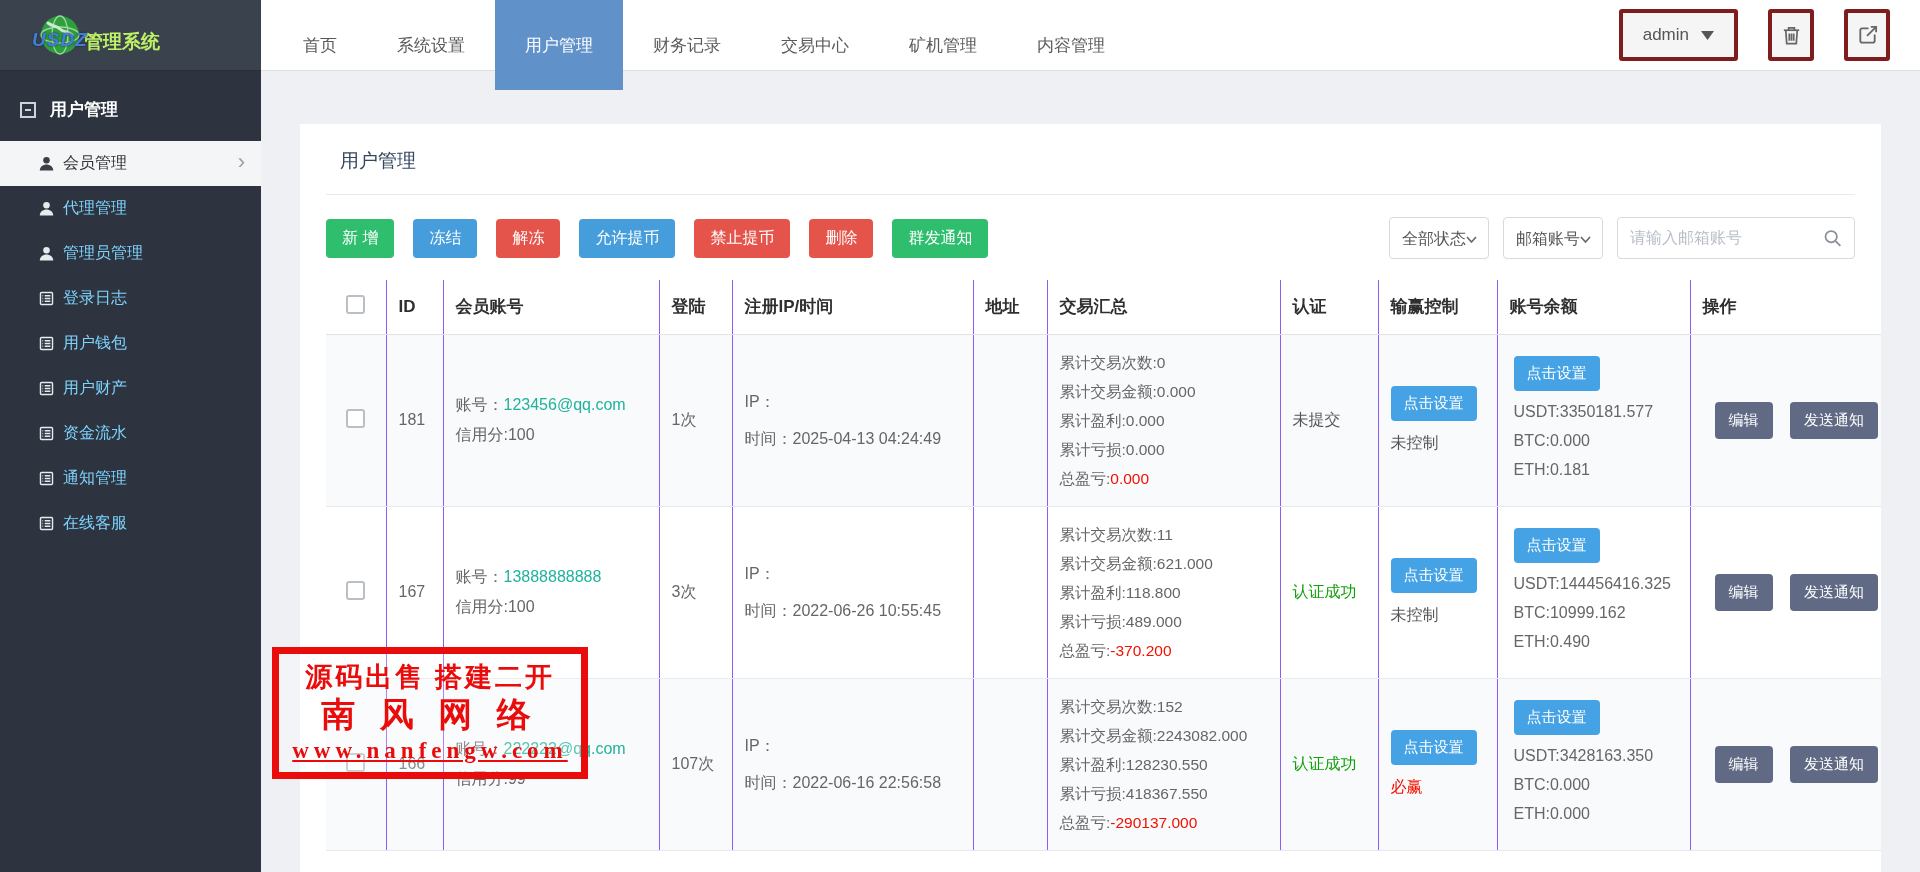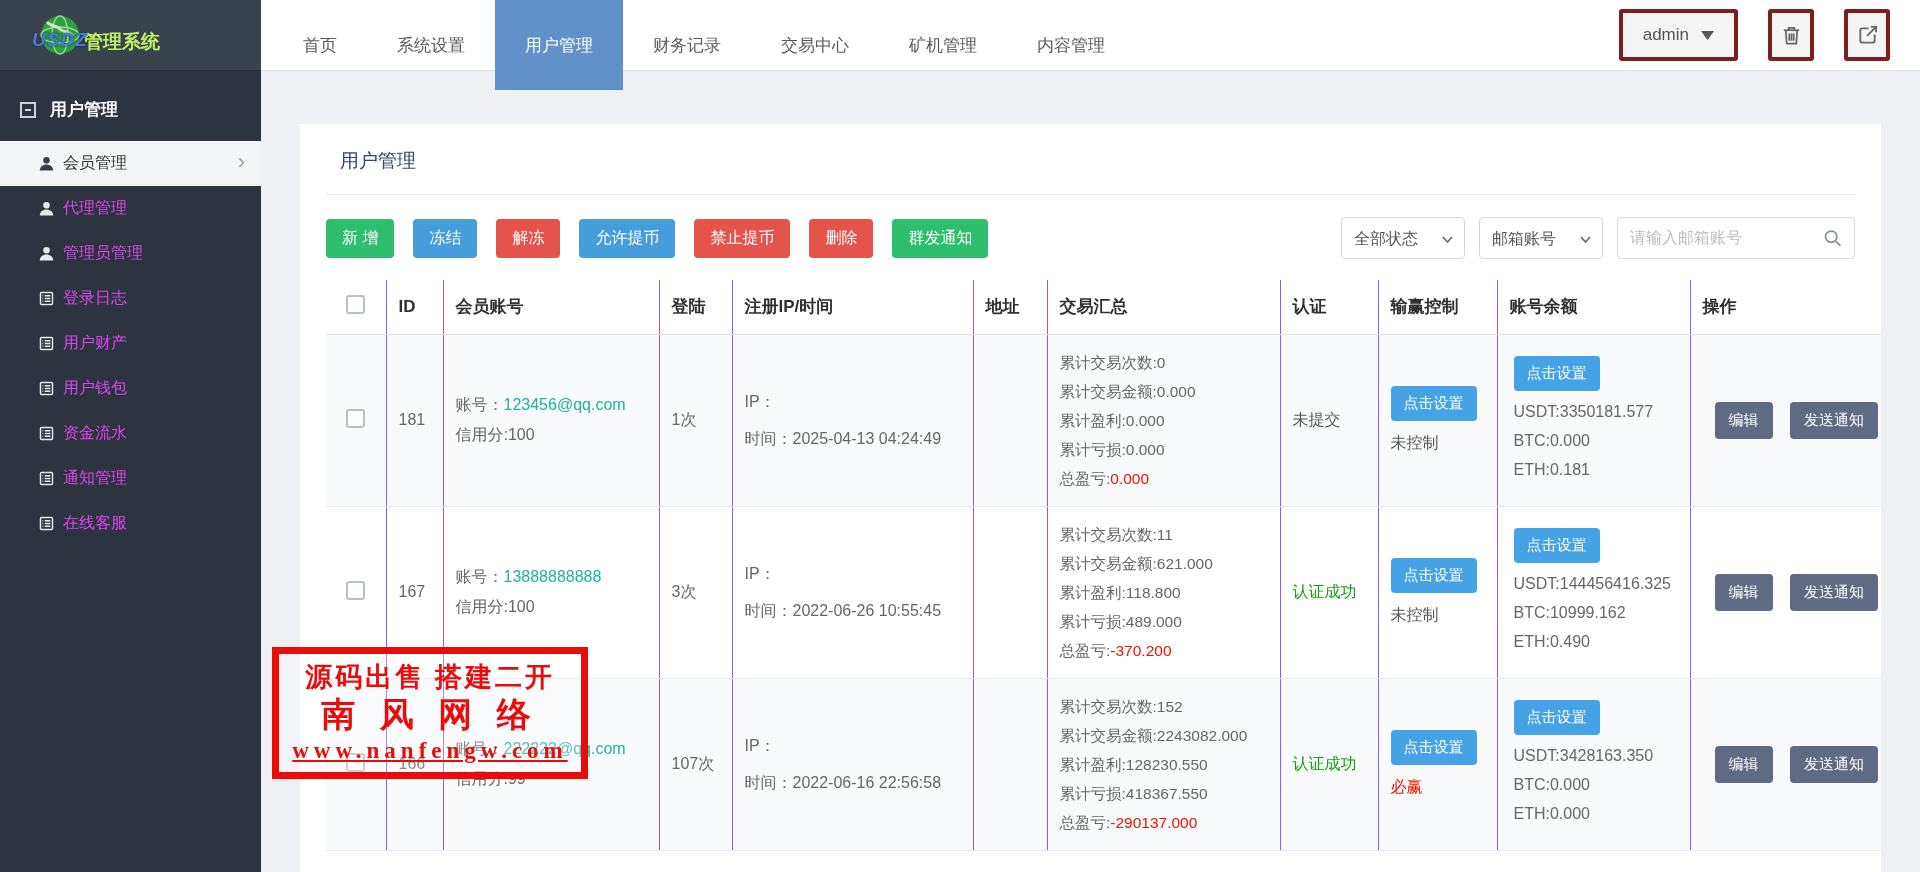--- a/index.html
+++ b/index.html
@@ -25,21 +25,21 @@
   .user-btn { padding:0 20px; gap:12px; font-size:17px; color:#555; }
   .icon-btn { width:46px; }
   
   .layout { display:flex; height:802px; }
   .sidebar { width:261px; background:#2d3440; flex:none; padding-top:28px; }
   .side-header { display:flex; align-items:center; gap:14px; padding:0 0 20px 20px; color:#fff;
     font-size:17px; font-weight:bold; }
   .minus-box { width:16px; height:16px; border:2px solid #cfd4da; position:relative; display:inline-block; }
   .minus-box::after { content:""; position:absolute; left:3px; right:3px; top:50%; height:2px;
     margin-top:-1px; background:#cfd4da; }
-  .side-item { display:flex; align-items:center; height:45px; padding-left:38px; color:#d946ef;
+  .side-item { display:flex; align-items:center; height:45px; padding-left:38px; color:#7dd3fc;
     font-size:16px; cursor:pointer; position:relative; }
   .side-item .side-icon { display:flex; margin-right:8px; color:#e8eaed; }
   .side-item.active { background:#f4f5f6; color:#333; }
   .side-item.active .side-icon { color:#3a3f47; }
   .side-item .chev { position:absolute; right:16px; color:#9aa0a6; font-size:22px; line-height:1;
     top:50%; transform:translateY(-58%); }
   
   .main { flex:1; padding:54px 39px 0 39px; overflow:hidden; }
   .panel { background:#fff; width:1581px; min-height:748px; overflow:hidden; position:relative; }
   .panel-title { font-size:19px; color:#33475f; padding:24px 40px 20px 40px; }
@@ -49,21 +49,21 @@
   .toolbar { display:flex; align-items:center; margin:22px 0 21px 0; }
   .tb-buttons { display:flex; gap:19px; }
   .btn { border:none; border-radius:4px; color:#fff; font-size:16px; padding:9px 16px;
     cursor:pointer; font-family:inherit; white-space:nowrap; }
   .btn.green { background:#2fbe6e; }
   .btn.blue  { background:#459ddb; }
   .btn.red   { background:#e5544b; }
   .filters { margin-left:auto; display:flex; align-items:center; gap:14px; }
   .select-wrap { position:relative; }
   .select-wrap select { appearance:none; -webkit-appearance:none; height:42px; border:1px solid #d9d9d9;
-    border-radius:4px; background:#fff; font-size:16px; color:#555; padding:0 46px 0 12px;
+    border-radius:4px; background:#fff; font-size:16px; color:#555; padding:0 22px 0 12px;
     font-family:inherit; cursor:pointer; }
   .select-wrap .sel-chev { position:absolute; right:12px; top:50%; transform:translateY(-50%); pointer-events:none; }
   .search-wrap { position:relative; }
   .search-wrap input { width:238px; height:42px; border:1px solid #d9d9d9; border-radius:4px;
     padding:0 42px 0 12px; font-size:16px; color:#555; font-family:inherit; }
   .search-wrap input::placeholder { color:#b9bec7; }
   .search-wrap .search-icon { position:absolute; right:12px; top:50%; transform:translateY(-50%); cursor:pointer; display:flex; }
   
   table { border-collapse:collapse; table-layout:fixed; width:1604px; }
   th, td { border-right:1px solid #8b5cf6; vertical-align:middle; text-align:left; }
@@ -205,31 +205,31 @@
           <span>登录日志</span>
         </div>
         <div class="side-item">
           <span class="side-icon">
             <svg viewBox="0 0 24 24" width="17" height="17" fill="none" stroke="currentColor" stroke-width="2">
               <rect x="3.5" y="3.5" width="17" height="17" rx="1.5"></rect>
               <path d="M9.5 8.2h8M9.5 12h8M9.5 15.8h8"></path>
               <path d="M6.3 8.2h1M6.3 12h1M6.3 15.8h1"></path>
             </svg>
           </span>
+          <span>用户钱包</span>
+        </div>
+        <div class="side-item">
+          <span class="side-icon">
+            <svg viewBox="0 0 24 24" width="17" height="17" fill="none" stroke="currentColor" stroke-width="2">
+              <rect x="3.5" y="3.5" width="17" height="17" rx="1.5"></rect>
+              <path d="M9.5 8.2h8M9.5 12h8M9.5 15.8h8"></path>
+              <path d="M6.3 8.2h1M6.3 12h1M6.3 15.8h1"></path>
+            </svg>
+          </span>
           <span>用户财产</span>
-        </div>
-        <div class="side-item">
-          <span class="side-icon">
-            <svg viewBox="0 0 24 24" width="17" height="17" fill="none" stroke="currentColor" stroke-width="2">
-              <rect x="3.5" y="3.5" width="17" height="17" rx="1.5"></rect>
-              <path d="M9.5 8.2h8M9.5 12h8M9.5 15.8h8"></path>
-              <path d="M6.3 8.2h1M6.3 12h1M6.3 15.8h1"></path>
-            </svg>
-          </span>
-          <span>用户钱包</span>
         </div>
         <div class="side-item">
           <span class="side-icon">
             <svg viewBox="0 0 24 24" width="17" height="17" fill="none" stroke="currentColor" stroke-width="2">
               <rect x="3.5" y="3.5" width="17" height="17" rx="1.5"></rect>
               <path d="M9.5 8.2h8M9.5 12h8M9.5 15.8h8"></path>
               <path d="M6.3 8.2h1M6.3 12h1M6.3 15.8h1"></path>
             </svg>
           </span>
           <span>资金流水</span>

